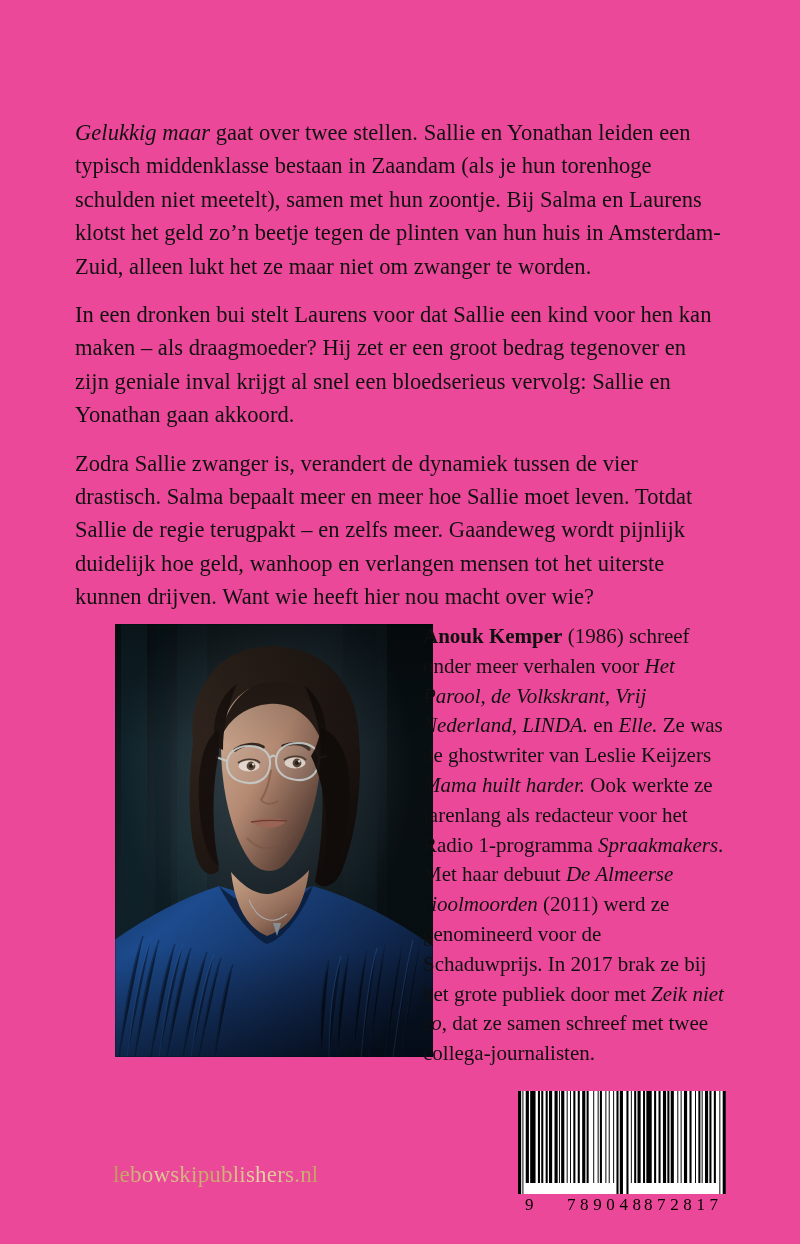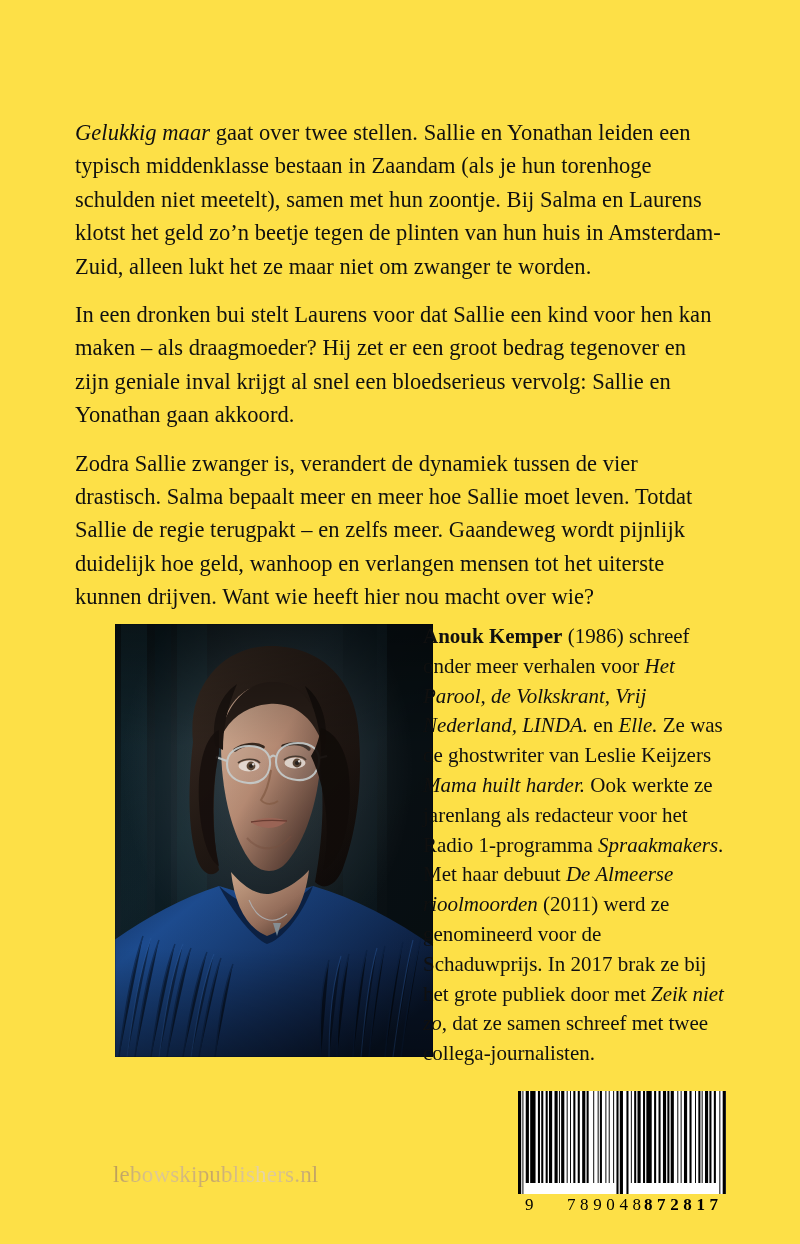--- a/index.html
+++ b/index.html
@@ -14,21 +14,21 @@
     position: relative;
     overflow: hidden;
     font-family: "Liberation Serif", "DejaVu Serif", serif;
     color: #0d0d0d;
     -webkit-font-smoothing: antialiased;
   }
 
   .page {
     position: absolute;
     inset: 0;
-    background: #fde047;
+    background: #ec4899;
   }
 
   
   .blurb {
     position: absolute;
     left: 75px;
     top: 116px;
     width: 650px;
   }
   .blurb p {
@@ -115,21 +115,21 @@
     height: 24px;
     font-family: "Liberation Serif", "DejaVu Serif", serif;
     font-size: 17px;
     line-height: 22px;
     color: #000;
     display: flex;
     align-items: center;
   }
   .bc-d1 { position: absolute; left: 7px; }
   .bc-d2 { position: absolute; left: 49px; letter-spacing: 4.6px; }
-  .bc-d3 { position: absolute; left: 126px; letter-spacing: 4.6px; font-weight: bold; }
+  .bc-d3 { position: absolute; left: 126px; letter-spacing: 4.6px; }
 </style>
 </head>
 <body>
 
 <div class="page">
 
   <section class="blurb">
     <p>
       <em>Gelukkig maar</em><span> gaat over twee stellen. Sallie en Yonathan leiden een typisch middenklasse bestaan in Zaandam (als je hun torenhoge schulden niet meetelt), samen met hun zoontje. Bij Salma en Laurens klotst het geld zo’n beetje tegen de plinten van hun huis in Amsterdam-Zuid, alleen lukt het ze maar niet om zwanger te worden.</span>
     </p>

